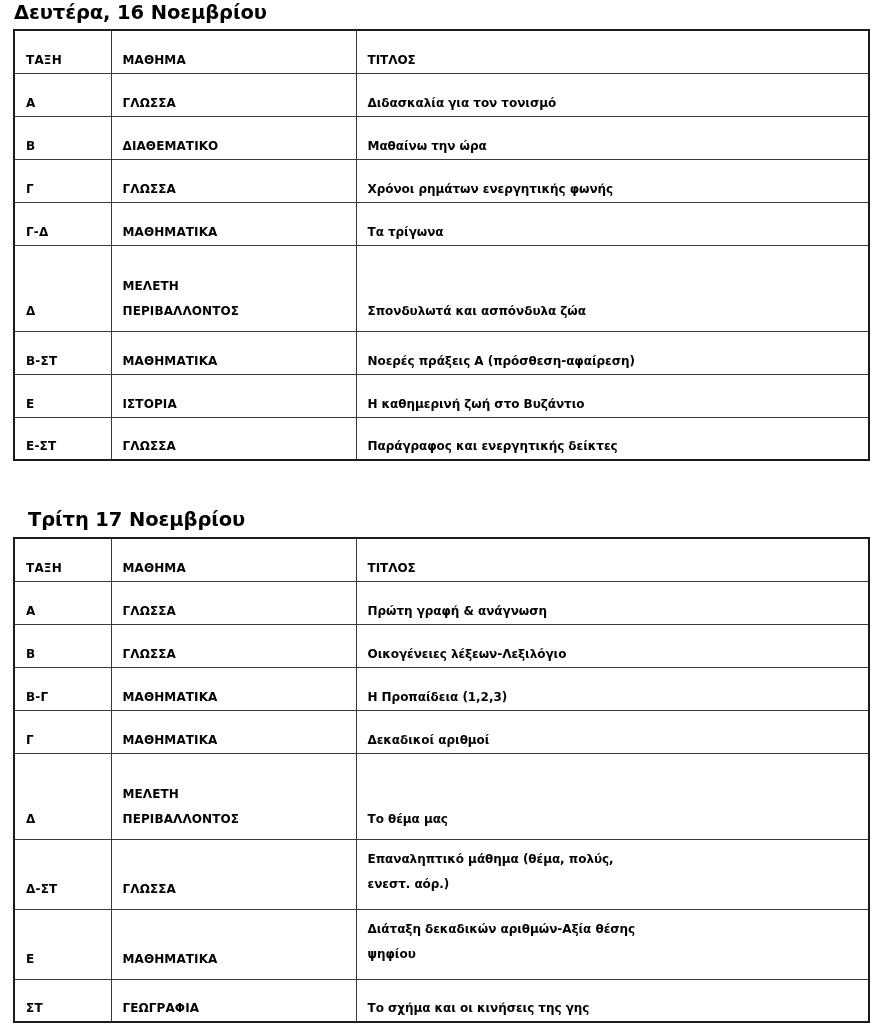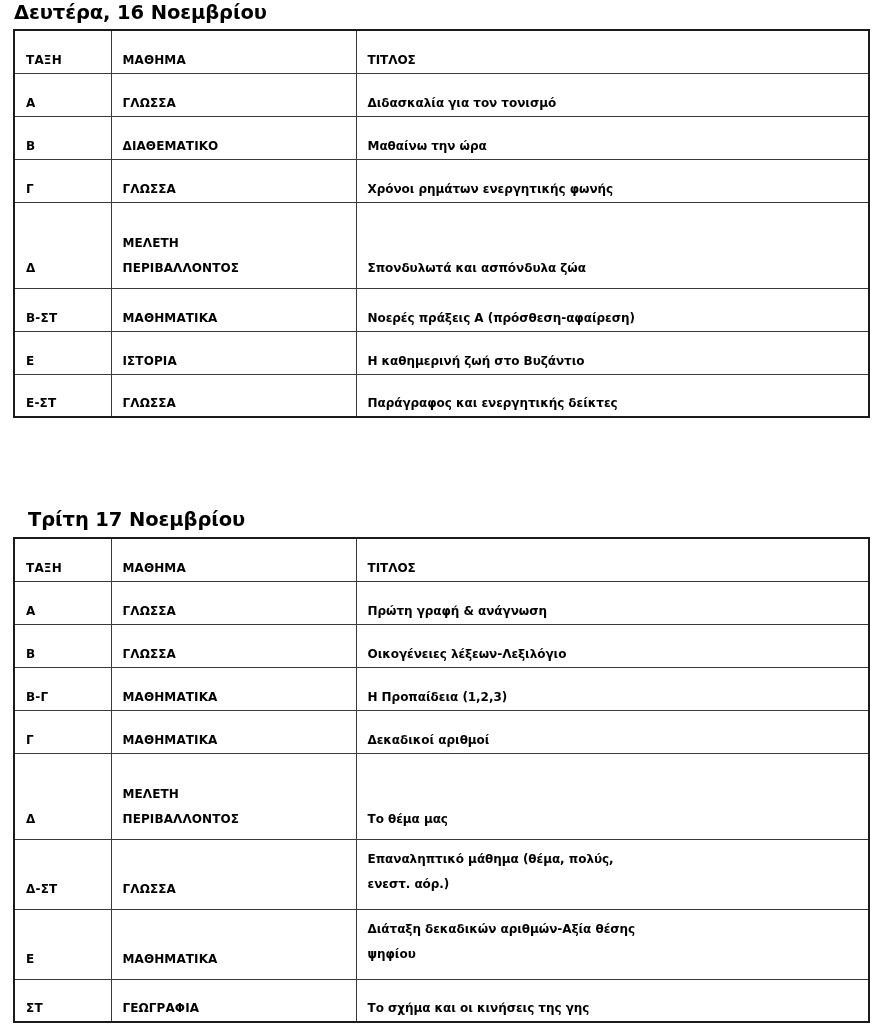--- a/index.html
+++ b/index.html
@@ -140,20 +140,25 @@
       <tr>
         <td class="cls">Β</td>
         <td class="subj">ΔΙΑΘΕΜΑΤΙΚΟ</td>
         <td class="ttl">Μαθαίνω την ώρα</td>
       </tr>
       <tr>
         <td class="cls">Γ</td>
         <td class="subj">ΓΛΩΣΣΑ</td>
         <td class="ttl">Χρόνοι ρημάτων ενεργητικής φωνής</td>
       </tr>
+      <tr>
+        <td class="cls">Γ-Δ</td>
+        <td class="subj">ΜΑΘΗΜΑΤΙΚΑ</td>
+        <td class="ttl">Τα τρίγωνα</td>
+      </tr>
       <tr class="tall">
         <td class="cls pad-bottom">Δ</td>
         <td class="subj pad-bottom">
           <span class="cell-lines">
             <span>ΜΕΛΕΤΗ</span>
             <span>ΠΕΡΙΒΑΛΛΟΝΤΟΣ</span>
           </span>
         </td>
         <td class="ttl pad-bottom">Σπονδυλωτά και ασπόνδυλα ζώα</td>
       </tr>

